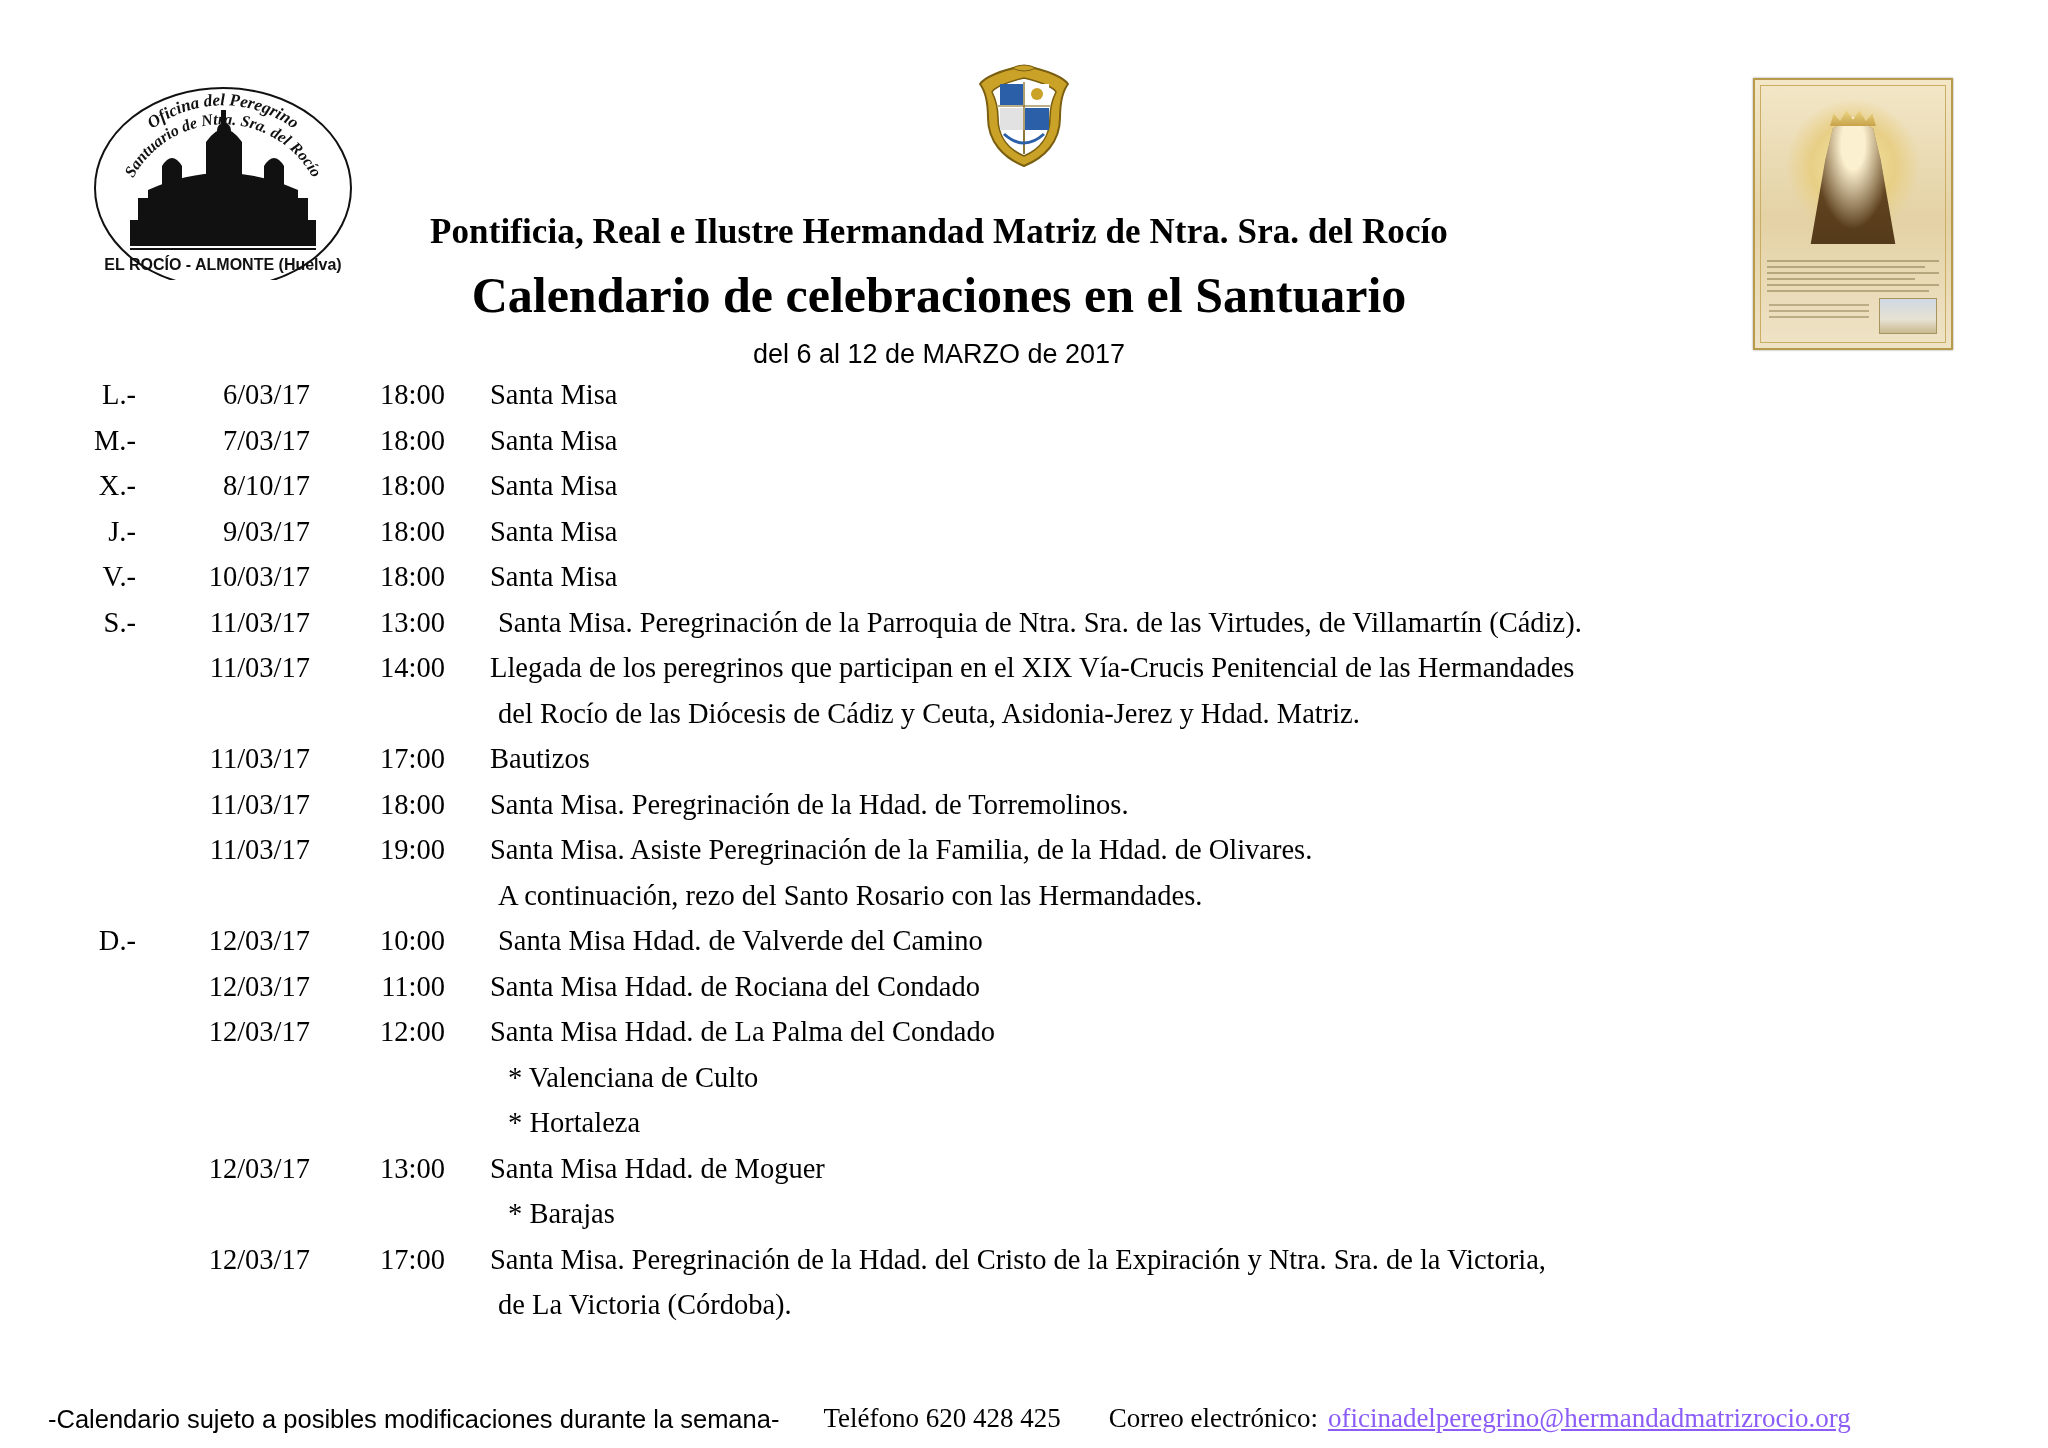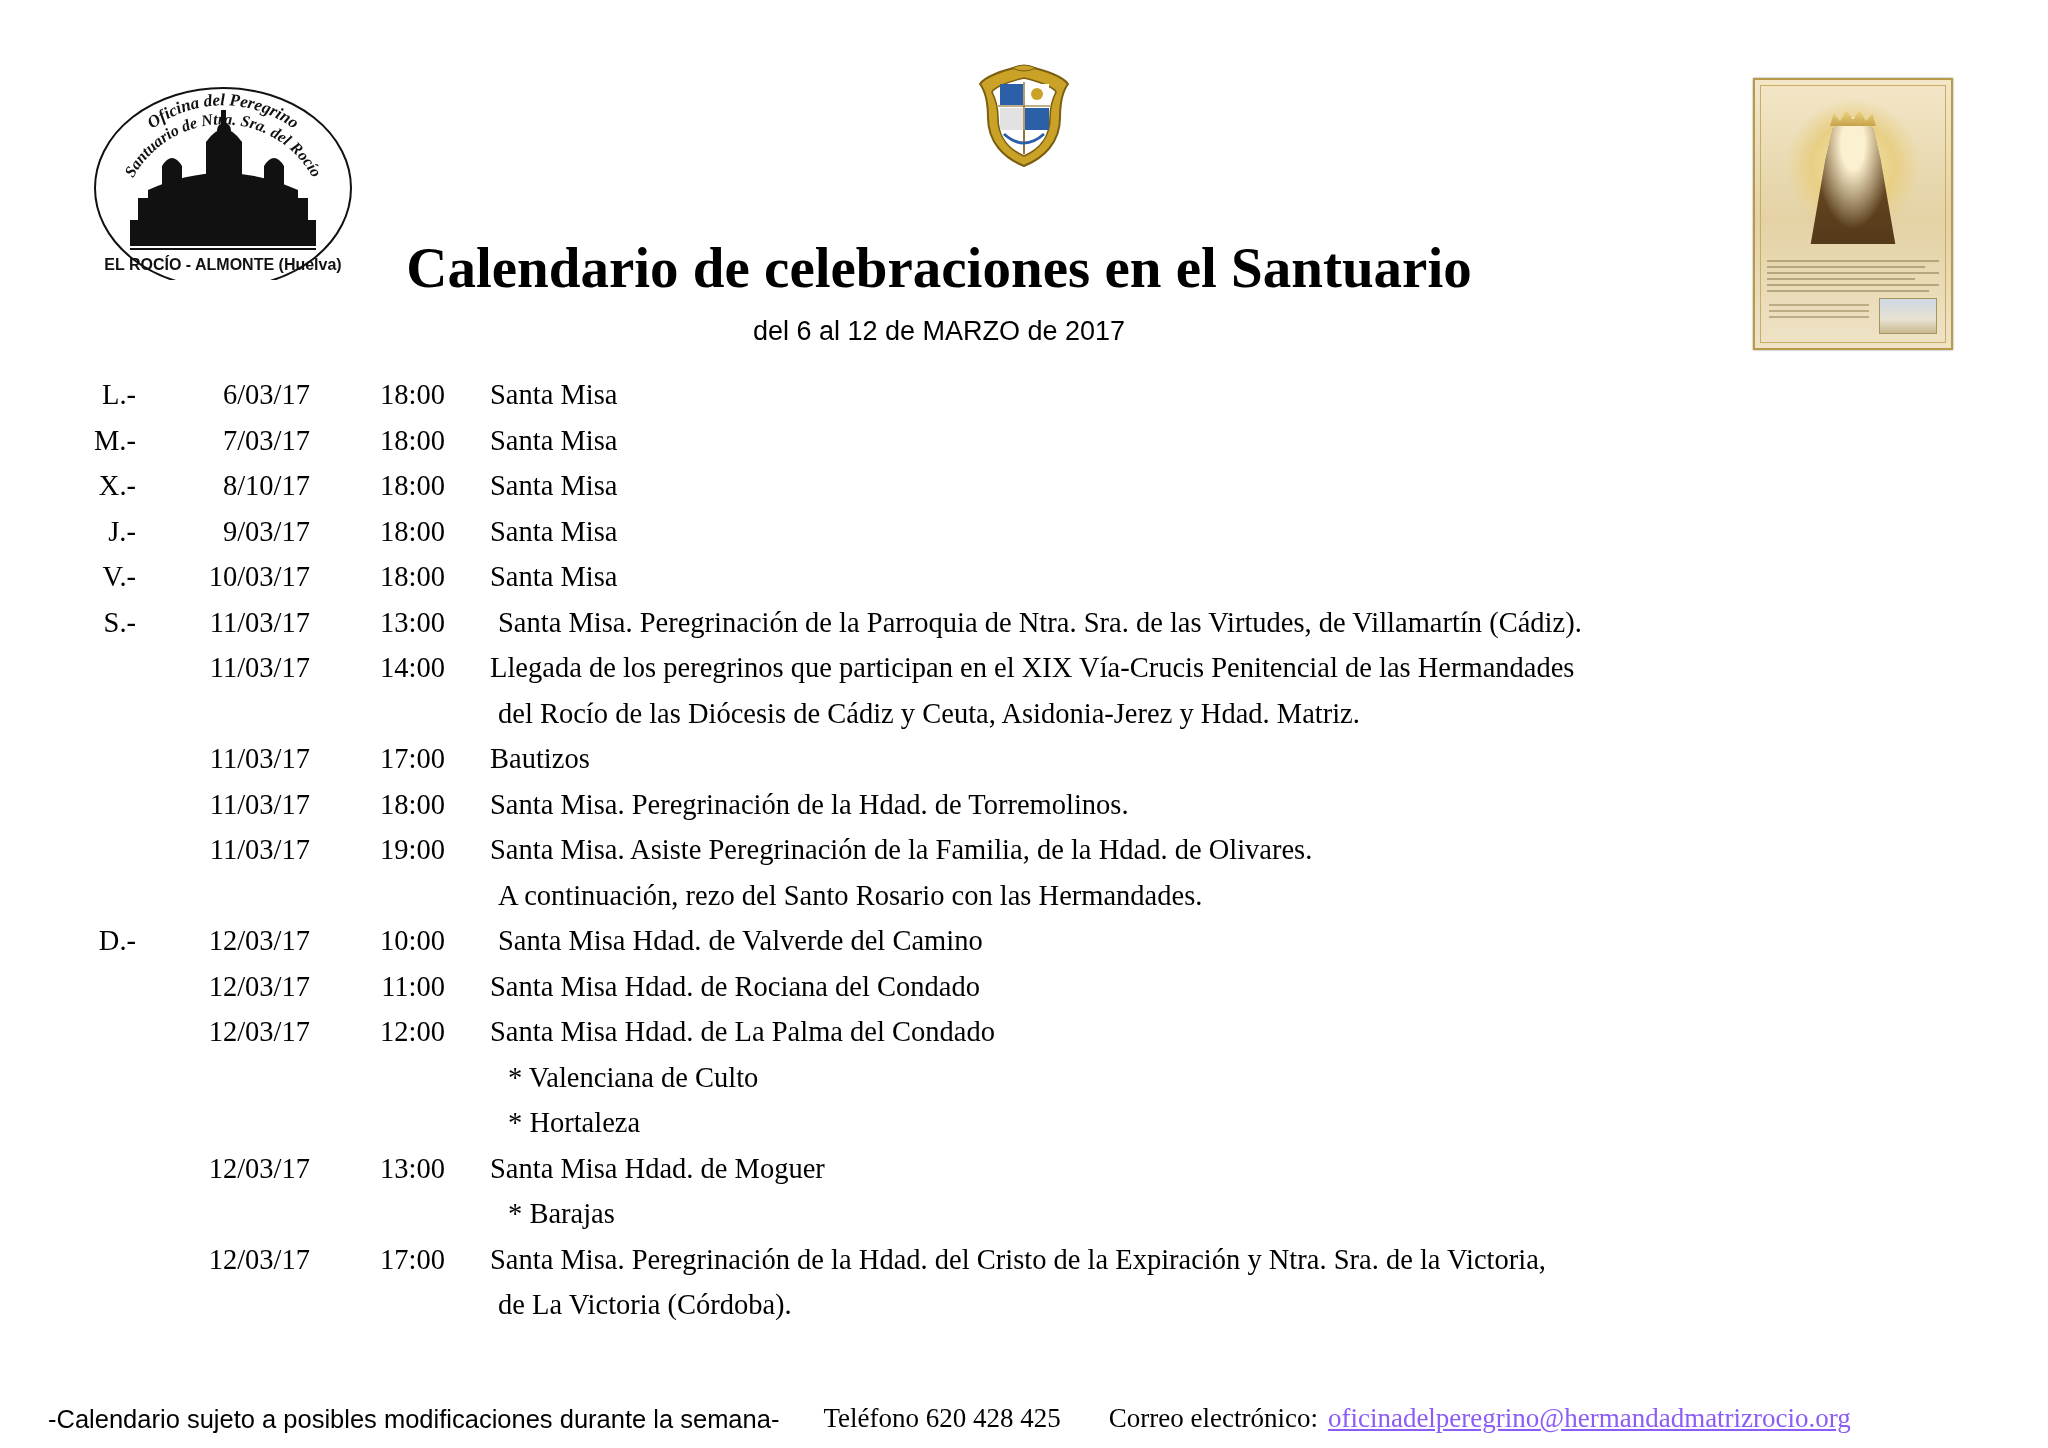--- a/index.html
+++ b/index.html
@@ -48,24 +48,24 @@
     text-align: center;
   }
   .title-line1 {
     font-size: 35px;
     font-weight: bold;
     letter-spacing: 0.1px;
     line-height: 1.16;
     white-space: nowrap;
   }
   .title-line2 {
-    font-size: 57px;
+    font-size: 50px;
     font-weight: bold;
     line-height: 1.2;
-    margin-top: 22px;
+    margin-top: 12px;
     white-space: nowrap;
     font-family: Liberation Serif, serif;
   }
   .title-line3 {
     font-family: "Liberation Sans", "DejaVu Sans", sans-serif;
     font-size: 27px;
     margin-top: 14px;
     white-space: nowrap;
   }
 
@@ -278,20 +278,21 @@
         <circle cx="73" cy="32" r="6" fill="#c9a227"></circle>
         <path d="M36 46 h23 v22 h-23 z" fill="#e2e2e2"></path>
         <path d="M60 68 v24" stroke="#7a5f12" stroke-width="1.2"></path>
         <path d="M40 72 q20 18 40 0" fill="none" stroke="#2b5fa8" stroke-width="3"></path>
         <path d="M48 6 q12 -6 24 0 q-12 6 -24 0 z" fill="#c9a227" stroke="#7a5f12"></path>
       </g>
     </svg>
   </div>
 
   <div class="title-block">
+    <div class="title-line1">Pontificia, Real e Ilustre Hermandad Matriz de Ntra. Sra. del Rocío</div>
     <div class="title-line2">Calendario de celebraciones en el Santuario</div>
     <div class="title-line3">del 6 al 12 de MARZO de 2017</div>
   </div>
 
   <div class="estampa">
     <div class="frame-in"></div>
     <div class="halo"></div>
     <div class="virgen"></div>
     <div class="crown"></div>
     <div class="text-area">

